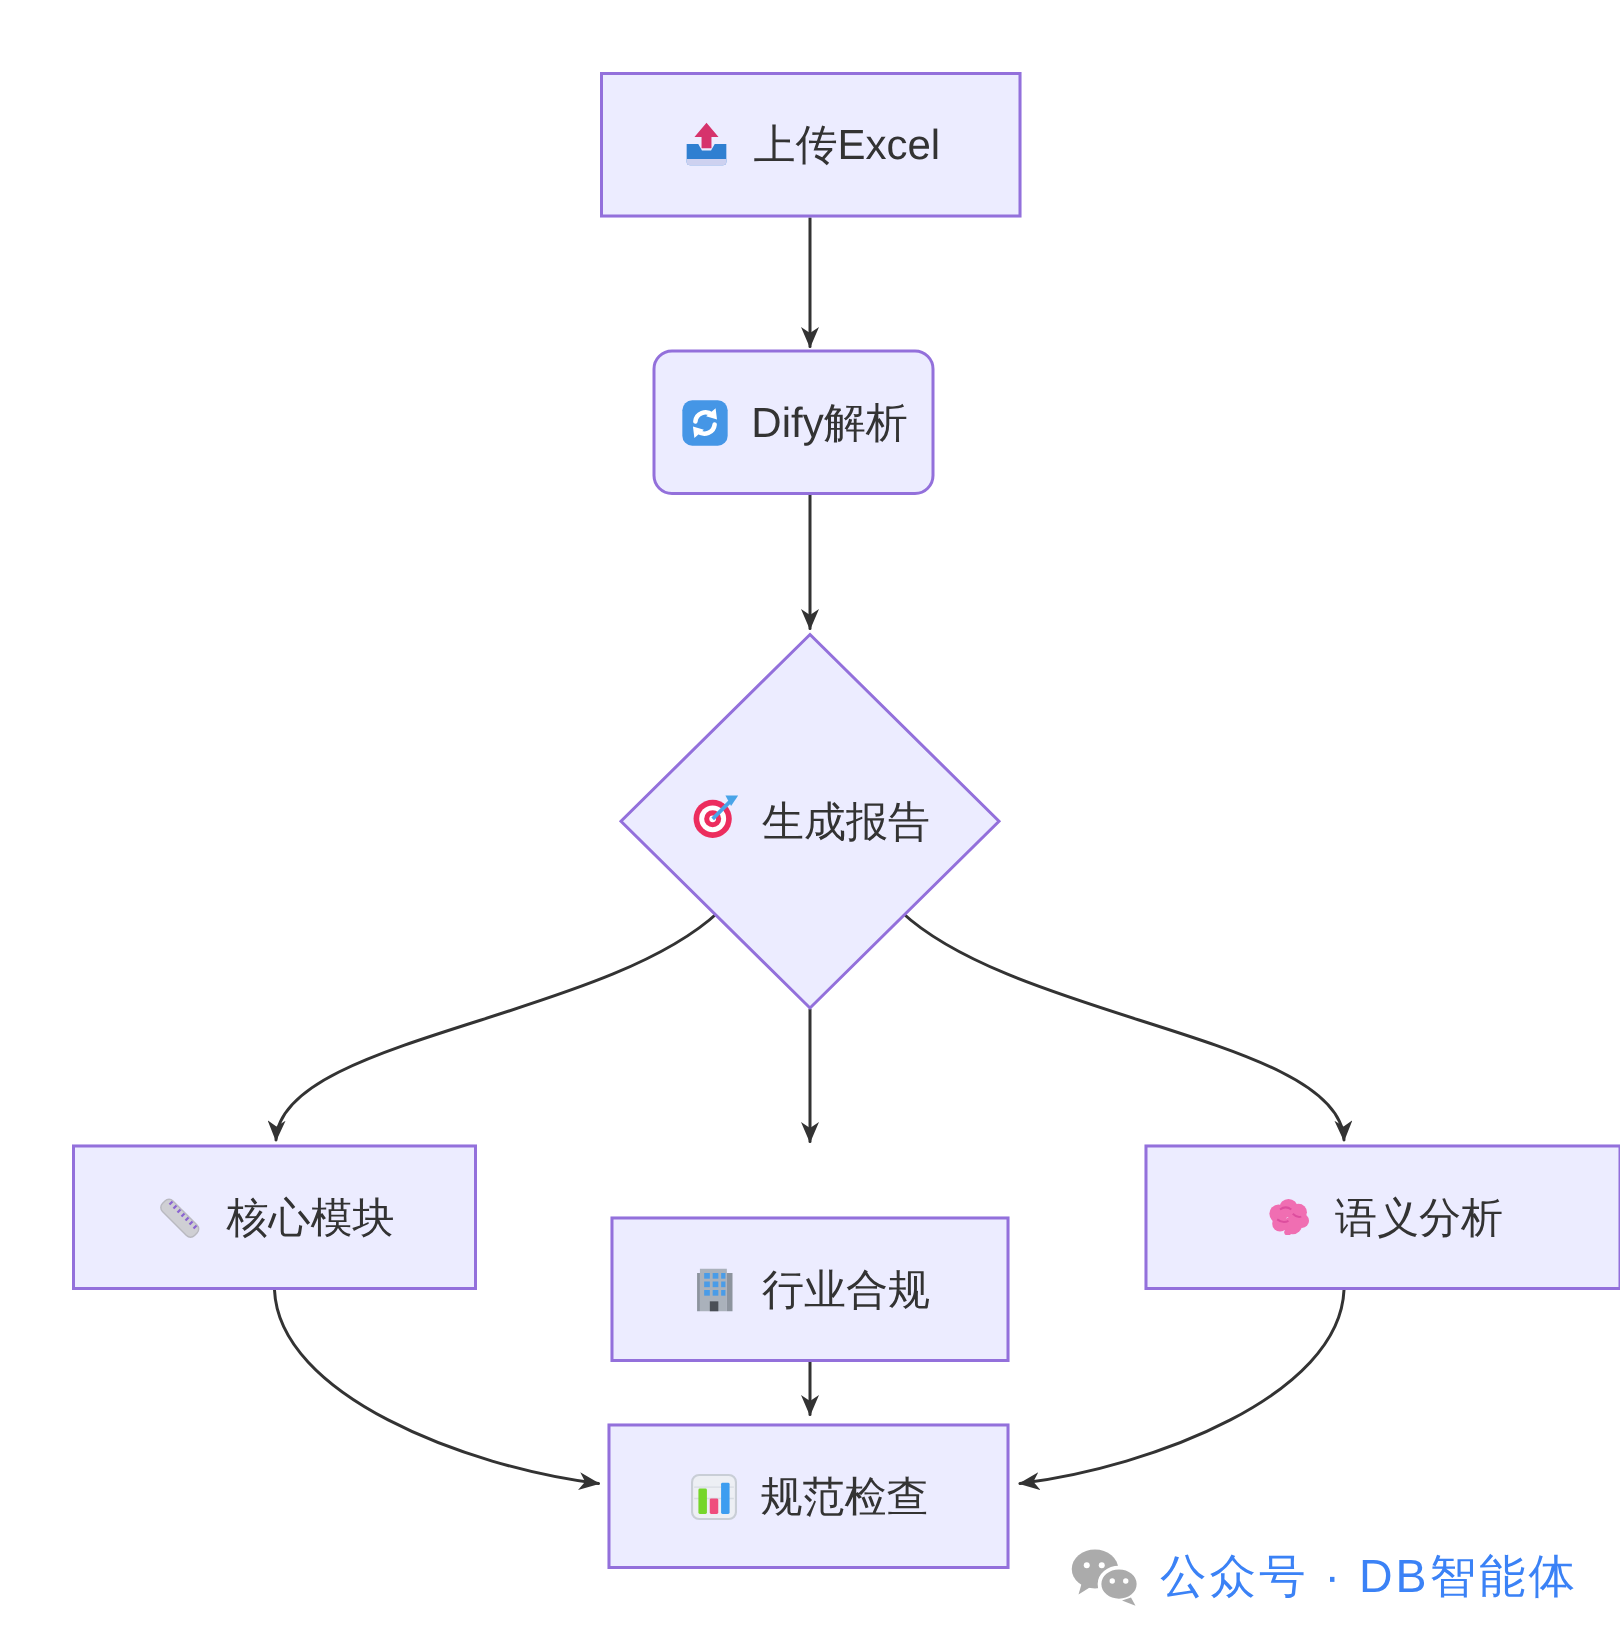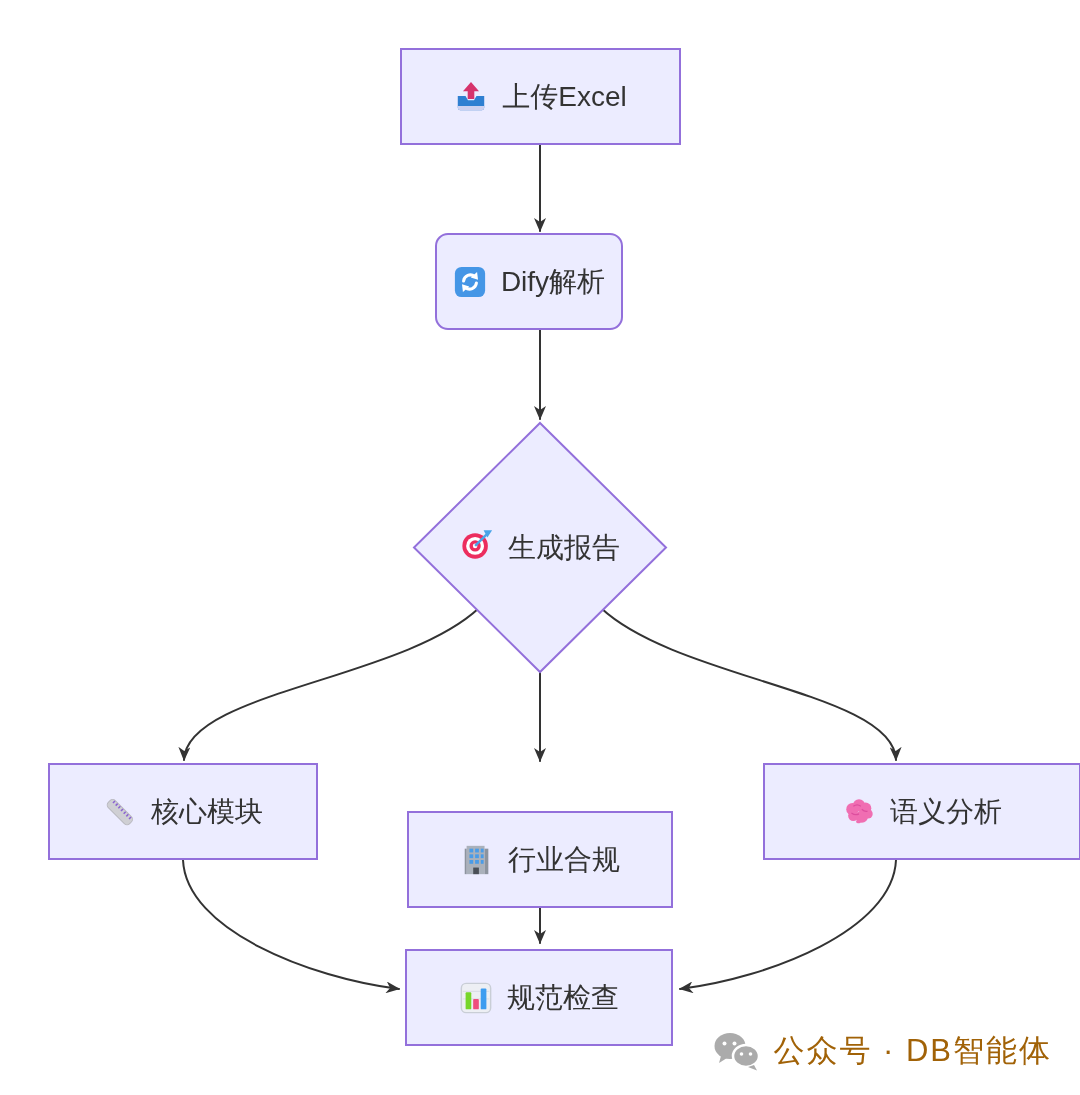--- a/index.html
+++ b/index.html
@@ -14,21 +14,21 @@
   #node-upload   {left:400px;top:48px;  width:281px;height:97px;}
   #node-dify     {left:435px;top:233px; width:188px;height:97px;}
   #node-spec     {left:48px; top:763px; width:270px;height:97px;}
   #node-industry {left:407px;top:763px; width:266px;height:97px;margin-top:48px;}
   #node-semantic {left:763px;top:763px; width:318px;height:97px;}
   #node-report   {left:405px;top:949px; width:268px;height:97px;}
   .diamond-wrap{position:absolute;left:412px;top:421px;width:256px;height:253px;}
   .diamond-wrap .overlay{position:absolute;inset:0;display:flex;align-items:center;justify-content:center;
         gap:14px;color:#333333;font-size:28px;}
   .watermark{position:absolute;right:28px;top:1030px;display:flex;align-items:center;gap:12px;
-        color:#a16207;font-size:31px;letter-spacing:2px;}
+        color:#3b82f6;font-size:31px;letter-spacing:2px;}
   .watermark .wicon{display:flex;align-items:center;}
 </style>
 </head>
 <body>
 
 <div class="canvas">
 
   <svg class="edge-layer" width="1080" height="1095" viewBox="0 0 1080 1095">
     <defs>
       <marker id="arrow" viewBox="0 0 14 12" refX="13" refY="6" markerWidth="14" markerHeight="12" markerUnits="userSpaceOnUse" orient="auto">

